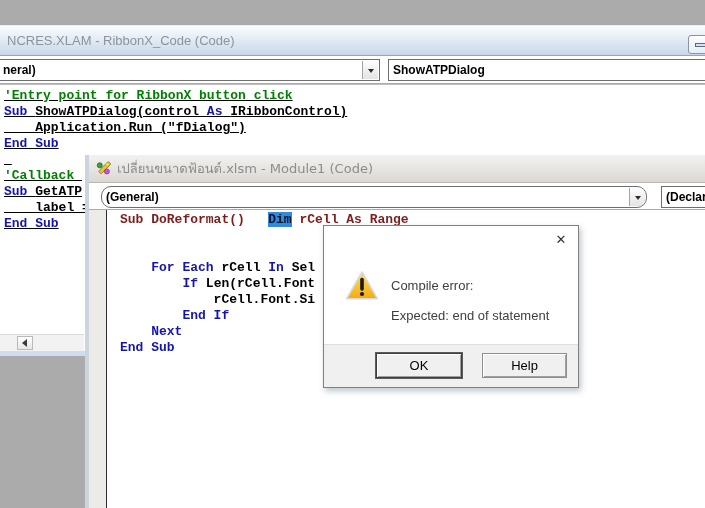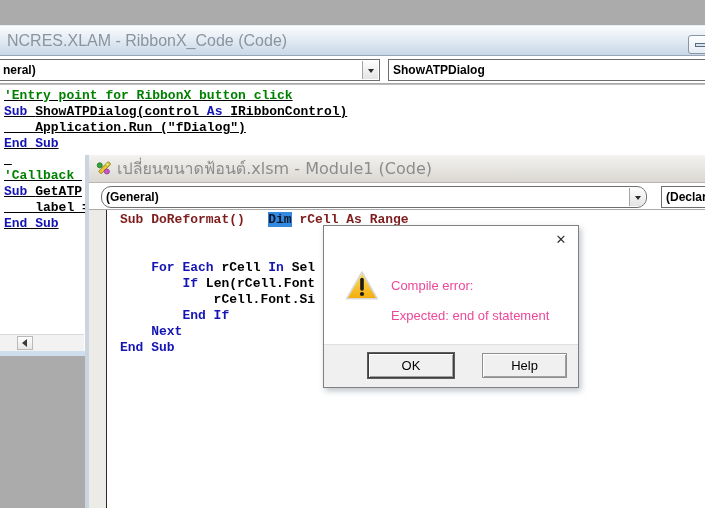--- a/index.html
+++ b/index.html
@@ -7,21 +7,21 @@
   #root {
     position:relative; width:705px; height:508px; overflow:hidden;
     background:#ABABAB;
     font-family:"Liberation Sans", sans-serif;
   }
   
   .codewin { position:absolute; background:#FFFFFF; }
   .titlebar {
     position:absolute; left:0; right:0; top:0; height:31px;
     display:flex; align-items:center; padding-left:7px; gap:6px;
-    font-size:16px; overflow:hidden; white-space:nowrap;
+    font-size:13px; overflow:hidden; white-space:nowrap;
   }
   .titlebar.active1 {
     background:linear-gradient(#FBFCFD, #DFE8F2 55%, #C9D7E8);
     border-top:1px solid #E9EEF4; border-bottom:1px solid #97A6B7;
     color:#8A949F;
   }
   .titlebar.inactive2 {
     height:28px;
     background:linear-gradient(#F3F2F0, #DBD8D3);
     border-bottom:1px solid #B9B6B1;
@@ -91,35 +91,35 @@
   }
   #dialog .dlg-title {
     position:absolute; left:10px; top:7px; font-size:12.5px; color:#111;
     white-space:nowrap;
   }
   #dialog .dlg-close {
     position:absolute; right:8px; top:5px; width:18px; height:18px;
     font-size:13px; color:#333; text-align:center; line-height:18px; cursor:default;
   }
   #dialog .dlg-icon { position:absolute; left:21px; top:44px; }
-  #dialog .dlg-msg { position:absolute; left:67px; font-size:13px; color:#ec4899; white-space:nowrap; }
+  #dialog .dlg-msg { position:absolute; left:67px; font-size:13px; color:#404040; white-space:nowrap; }
   #msg1 { top:52px; }
   #msg2 { top:82px; }
   .dlg-footer {
     position:absolute; left:0; right:0; bottom:0; height:43px;
     background:#F0F0F0; border-top:1px solid #DFDFDF;
   }
   .dlg-btn {
     position:absolute; top:8px; height:25px;
     background:#F0F0F0; border:1px solid #8E8E8E;
     box-shadow:inset 1px 1px 0 #FFFFFF, inset -1px -1px 0 #A0A0A0;
     font-family:"Liberation Sans",sans-serif; font-size:13px; color:#000;
     text-align:center; line-height:23px;
   }
-  #btn-ok { left:44px; width:86px; border:1px solid #3F3F3F; box-shadow:0 0 0 1px #5B5B5B, inset 1px 1px 0 #FFFFFF, inset -1px -1px 0 #A0A0A0; }
+  #btn-ok { left:52px; width:86px; border:1px solid #3F3F3F; box-shadow:0 0 0 1px #5B5B5B, inset 1px 1px 0 #FFFFFF, inset -1px -1px 0 #A0A0A0; }
   #btn-help { left:158px; width:85px; }
   .thai { font-family:"DejaVu Sans","Liberation Sans",sans-serif; }
 </style>
 </head>
 <body>
 
 <div id="root">
 
   <div id="win1" class="codewin">
     <div class="titlebar active1">

